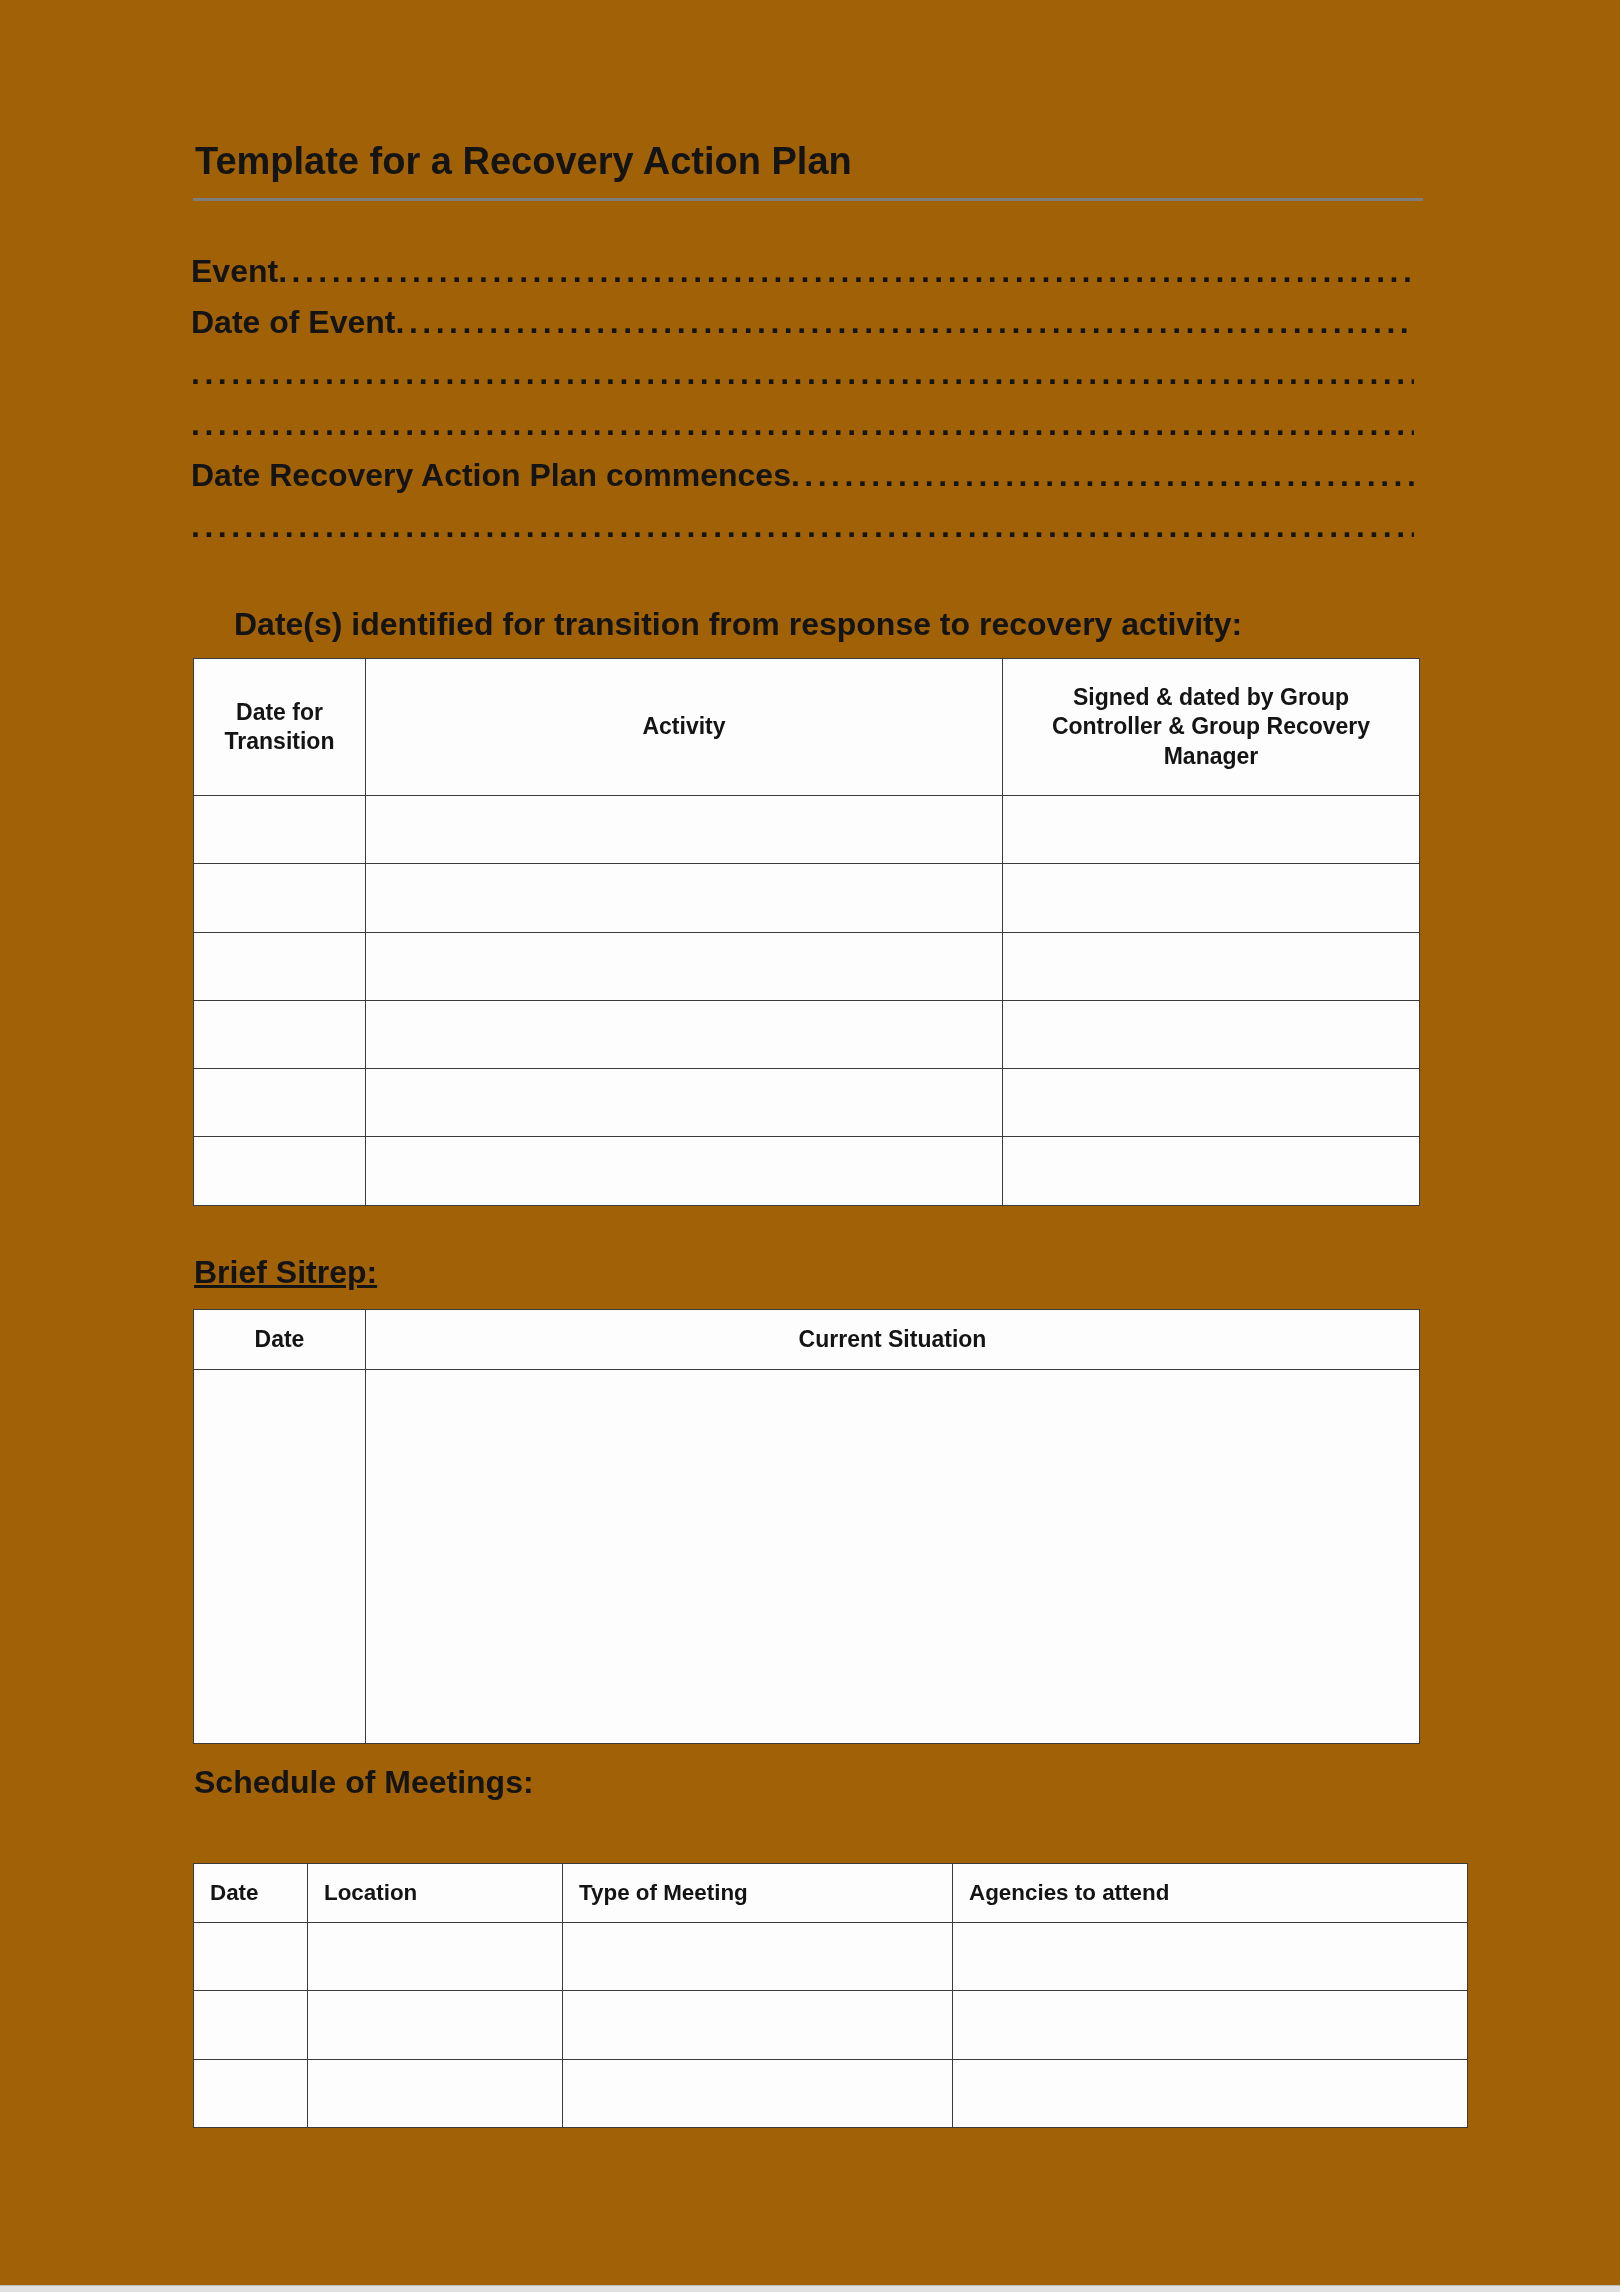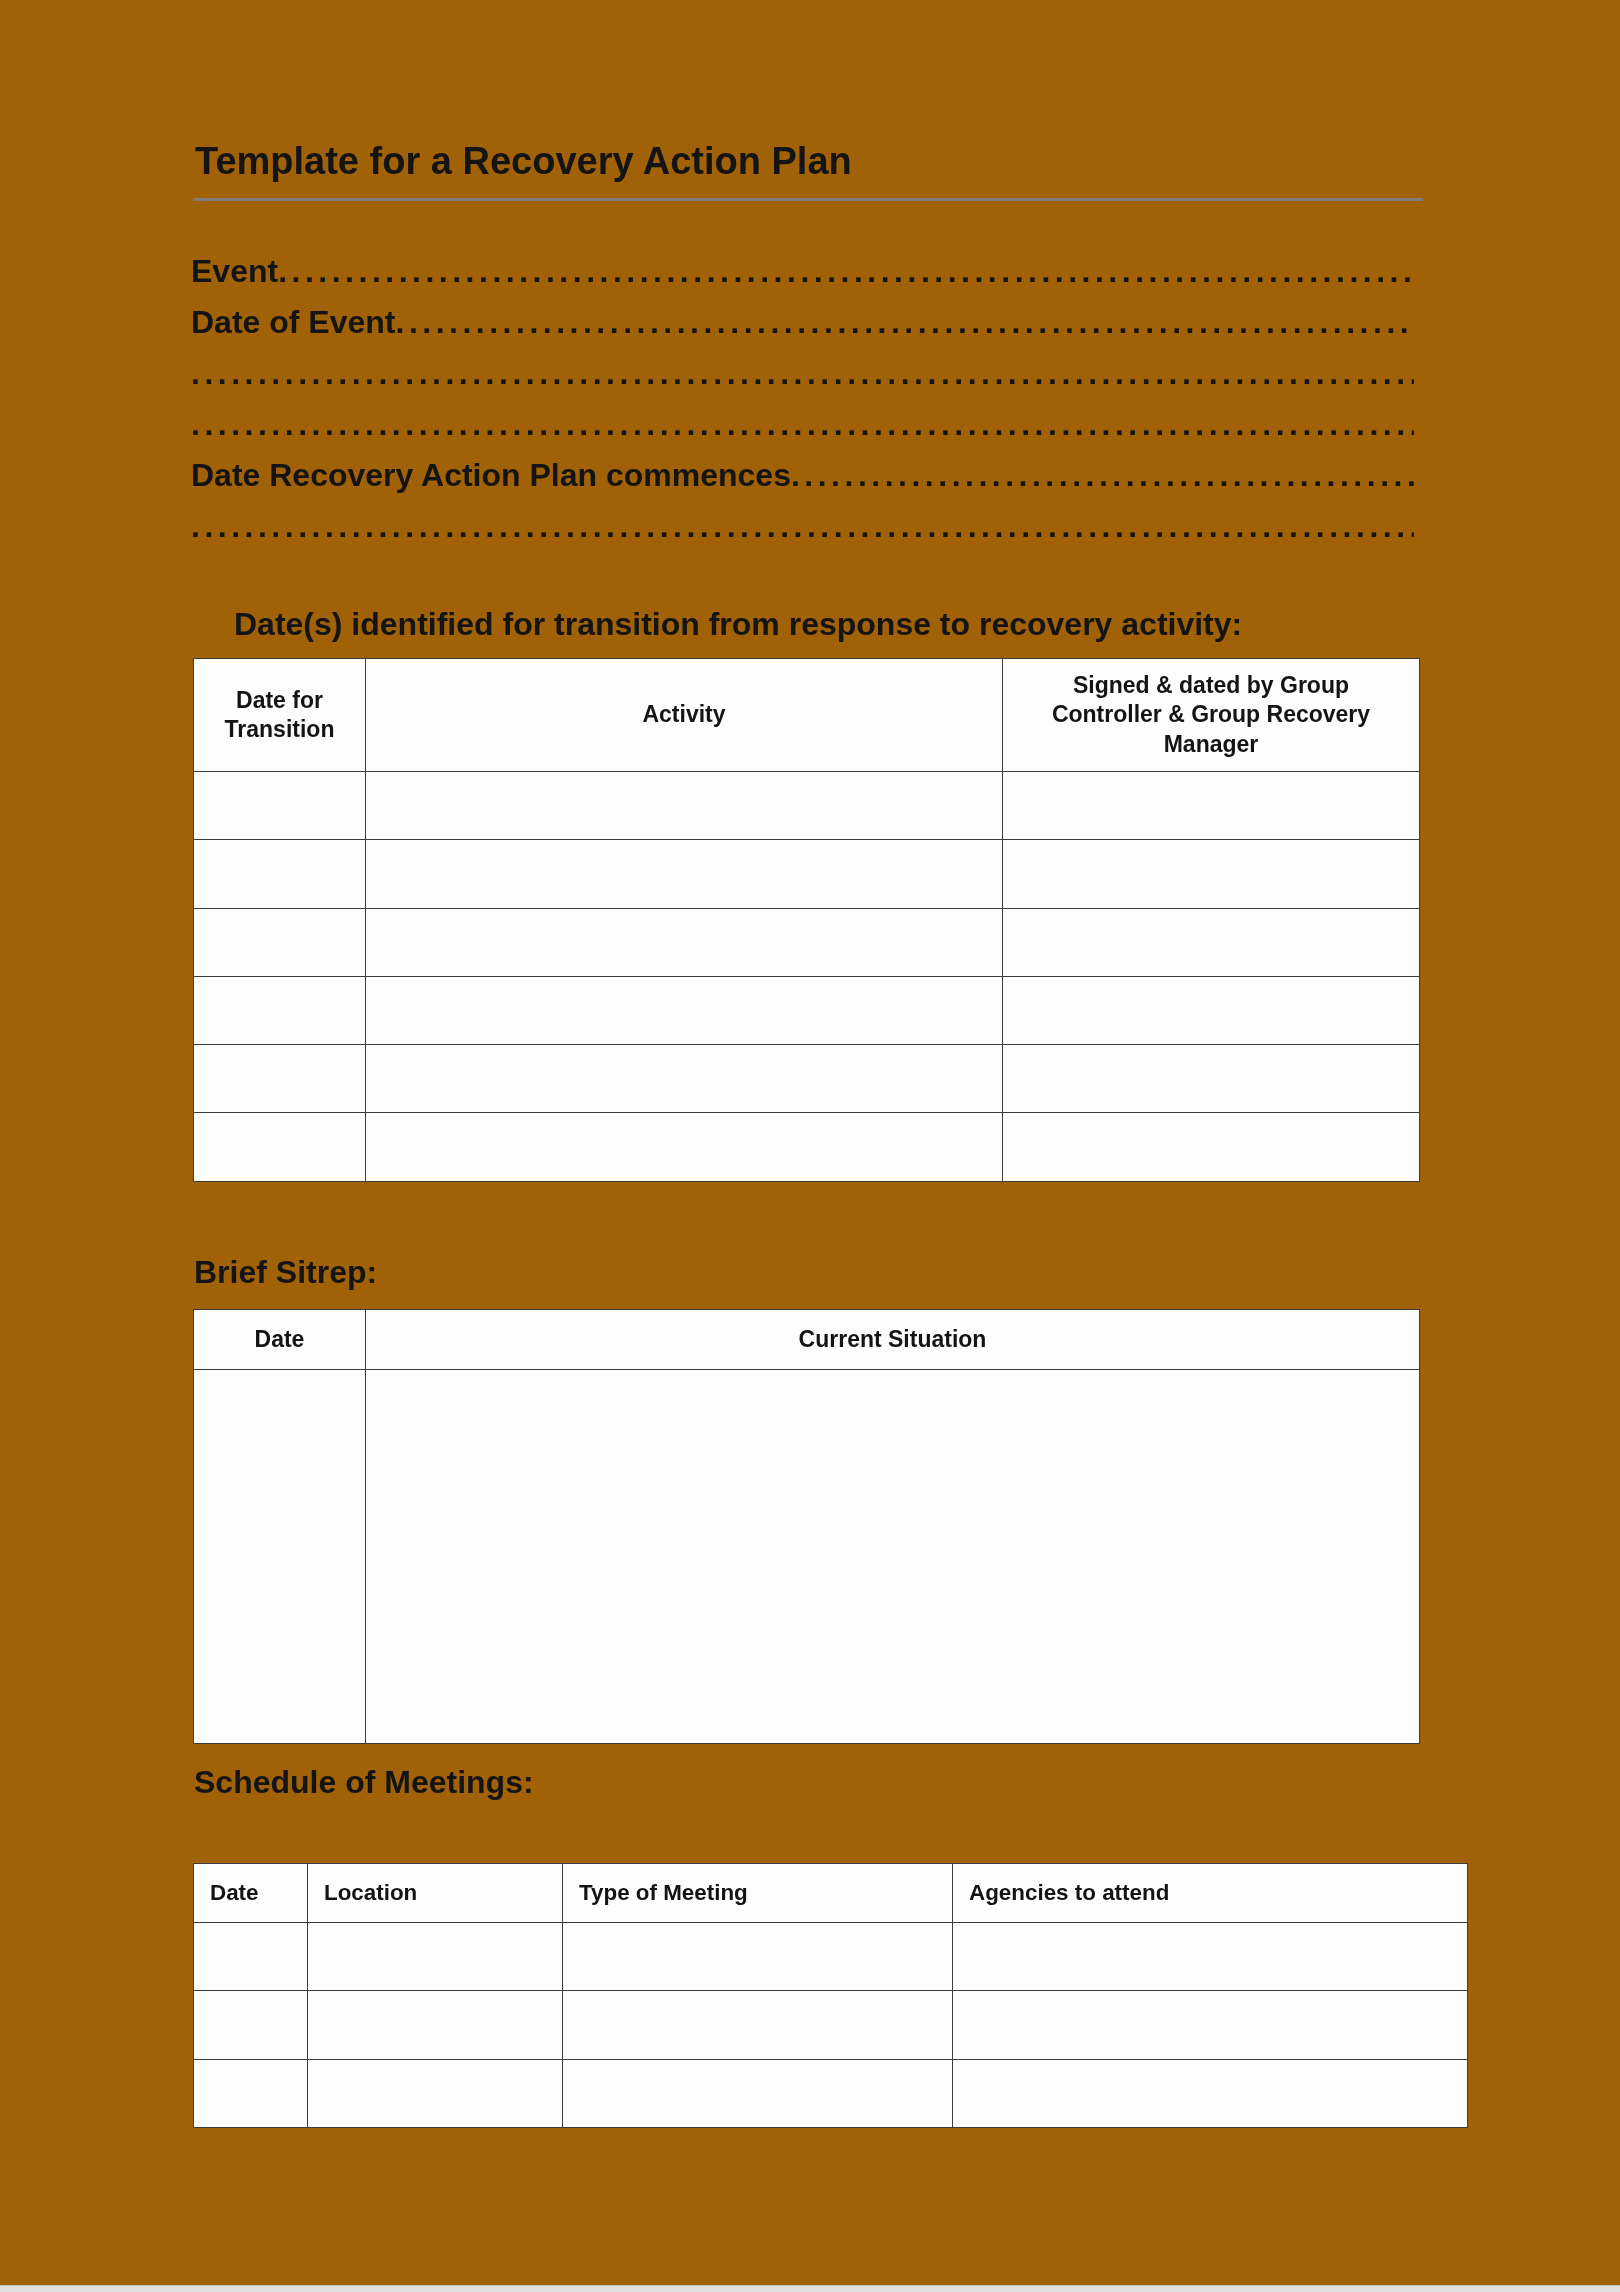--- a/index.html
+++ b/index.html
@@ -31,21 +31,21 @@
   .form-line .dots{
     flex:1 1 auto;overflow:hidden;white-space:nowrap;
     letter-spacing:4.5px;
   }
   
   .section-heading{
     position:absolute;left:194px;
     font-size:32px;font-weight:bold;line-height:1.1;white-space:nowrap;
   }
   #heading-transition{top:607px;margin-left:40px;}
-  #heading-sitrep{top:1255px;}
+  #heading-sitrep{top:1255px;text-decoration:underline;}
   #heading-meetings{top:1765px;}
   
   table.grid{
     position:absolute;border-collapse:collapse;table-layout:fixed;
     font-size:23px;font-weight:bold;color:#141414;
   }
   table.grid td,table.grid th{
     border:1.8px solid #3c3c3c;
     border-top-width:1.8px;border-bottom-width:1.8px;
     padding:0;vertical-align:middle;
@@ -99,21 +99,21 @@
 
   <div id="heading-transition" class="section-heading">Date(s) identified for transition from response to recovery activity:</div>
 
   <table id="transition-table" class="grid">
     <colgroup>
         <col style="width:172px">
         <col style="width:637px">
         <col style="width:417px">
       </colgroup>
     <tbody>
-      <tr style="height:113px">
+      <tr style="height:137px">
         <th>
             <div class="hdr-constrain" style="max-width:116px">Date for Transition</div>
           </th>
         <th>
             <div>Activity</div>
           </th>
         <th>
             <div class="hdr-constrain">Signed &amp; dated by Group Controller &amp; Group Recovery Manager</div>
           </th>
       </tr>

